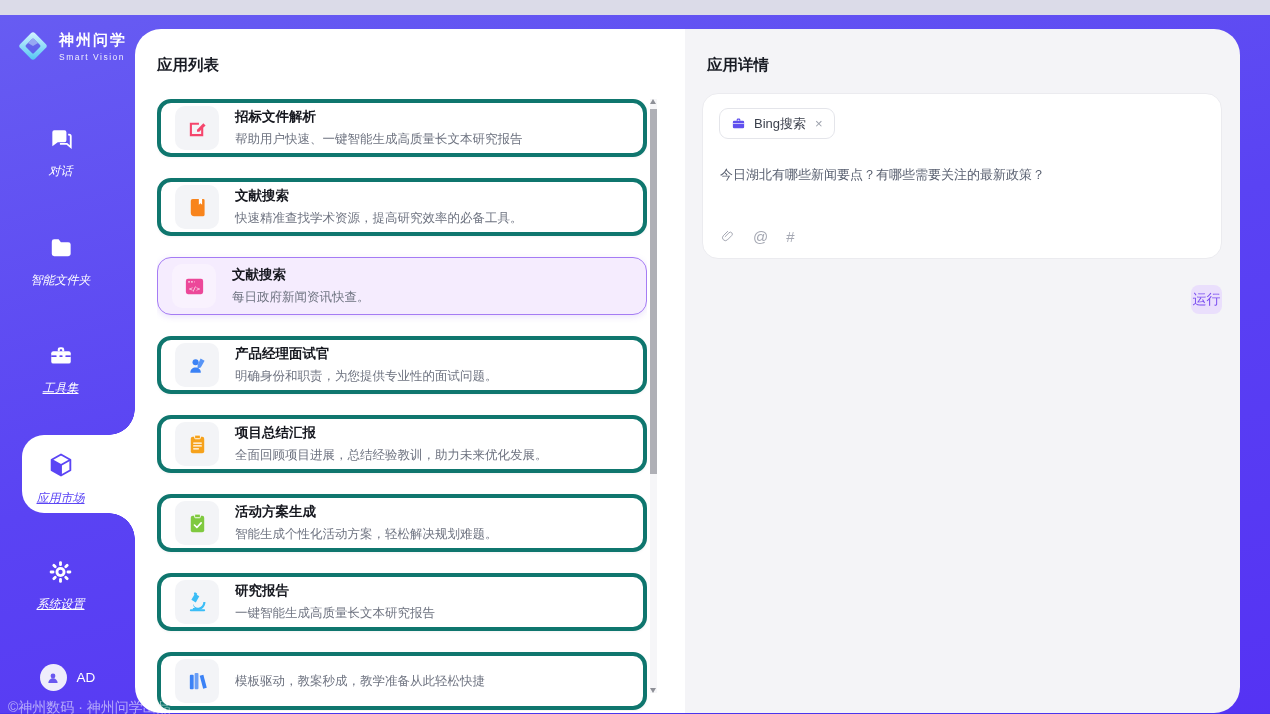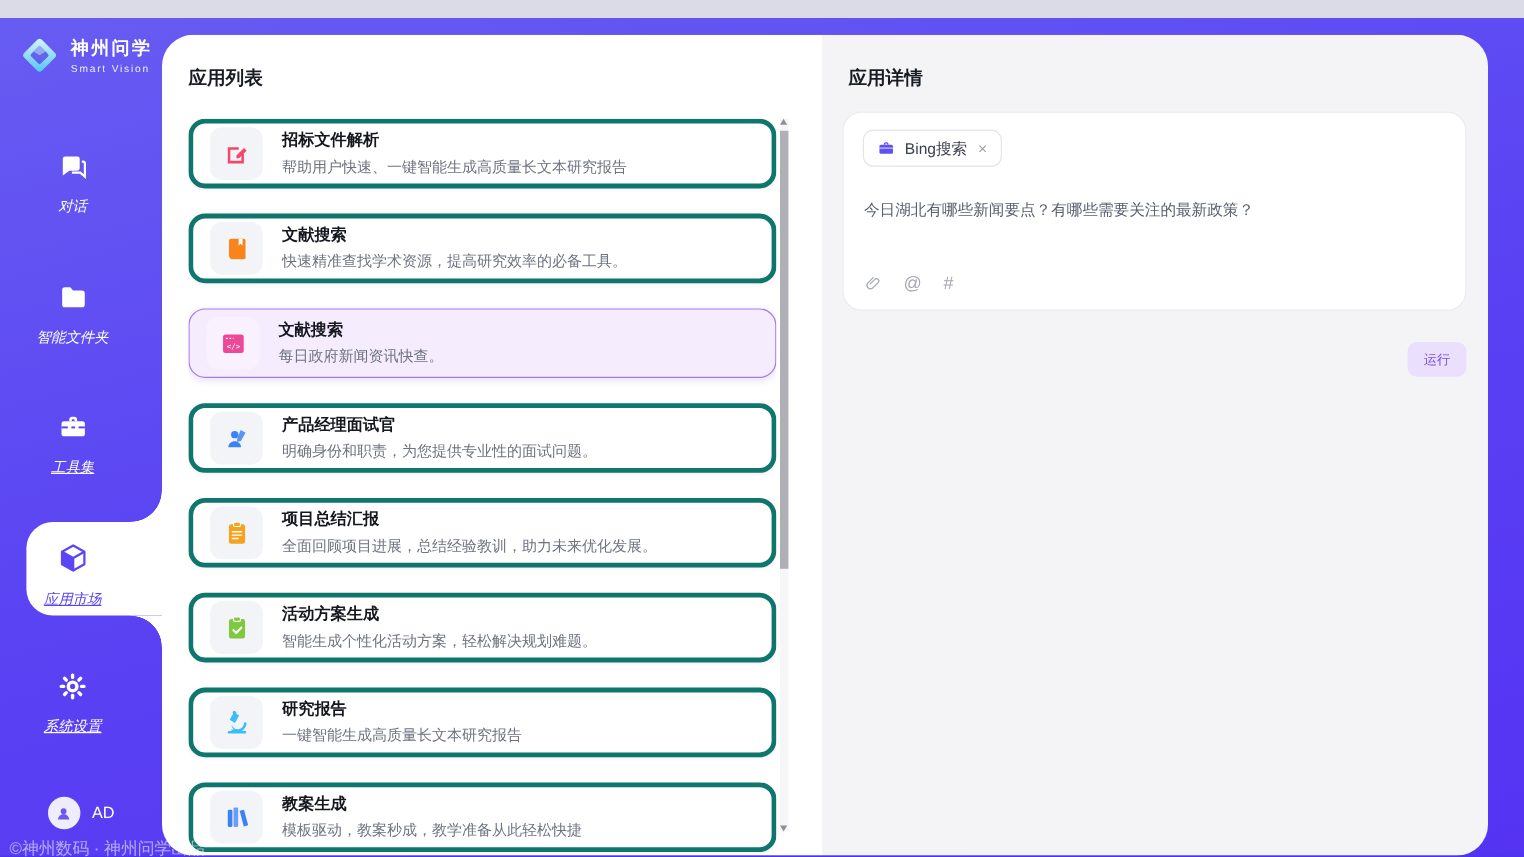--- a/index.html
+++ b/index.html
@@ -74,22 +74,22 @@
   .detail-card { position:absolute; left:17px; right:18px; top:64px; height:166px;
                  background:#fff; border:1px solid #EBEBEF; border-radius:16px; }
   .tool-tag { position:absolute; left:16px; top:14px; height:31px; background:#fff;
               border:1px solid #E4E5EA; border-radius:9px; display:inline-flex;
               align-items:center; gap:8px; padding:4px 11px; cursor:pointer; }
   .tag-label { font-size:13px; color:#3A3F4B; }
   .tag-close { font-size:13px; color:#9CA1AC; cursor:pointer; margin-left:1px; }
   .query { position:absolute; left:17px; top:72px; right:16px; font-size:13px; color:#596070; }
   .composer { position:absolute; left:17px; bottom:13px; display:flex; align-items:center; gap:18px; }
   .composer .glyph { font-size:15px; color:#A5A8B3; cursor:pointer; }
-  .run-btn { position:absolute; right:18px; top:256px; width:49px; height:29px;
-             background:#EADFFC; color:#7B4FF0; font-size:11px; border-radius:8px;
+  .run-btn { position:absolute; right:18px; top:256px; width:31px; height:29px;
+             background:#EADFFC; color:#7B4FF0; font-size:14px; border-radius:8px;
              display:flex; align-items:center; justify-content:center; cursor:pointer; }
 </style>
 </head>
 <body>
 
 <div class="screen">
 
   <div class="sidebar">
     <div class="logo">
       <svg width="36" height="36" viewBox="0 0 36 36">
@@ -299,21 +299,20 @@
           <div class="tile">
             <svg width="23" height="23" viewBox="0 0 24 24">
               <g fill="#3B82F6">
                 <rect x="4" y="5" width="4" height="15" rx="1"></rect>
                 <rect x="9" y="3" width="4" height="17" rx="1" opacity=".75"></rect>
                 <path d="M14.3 5.9l3.8-1 3.6 13.6-3.8 1z"></path>
               </g>
             </svg>
           </div>
           <div>
-            <div class="app-name">教案生成</div>
             <div class="app-desc">模板驱动，教案秒成，教学准备从此轻松快捷</div>
           </div>
         </div>
 
       </div>
 
       <div class="scrollbar">
         <div class="sb-up"></div>
         <div class="sb-thumb"></div>
         <div class="sb-down"></div>

